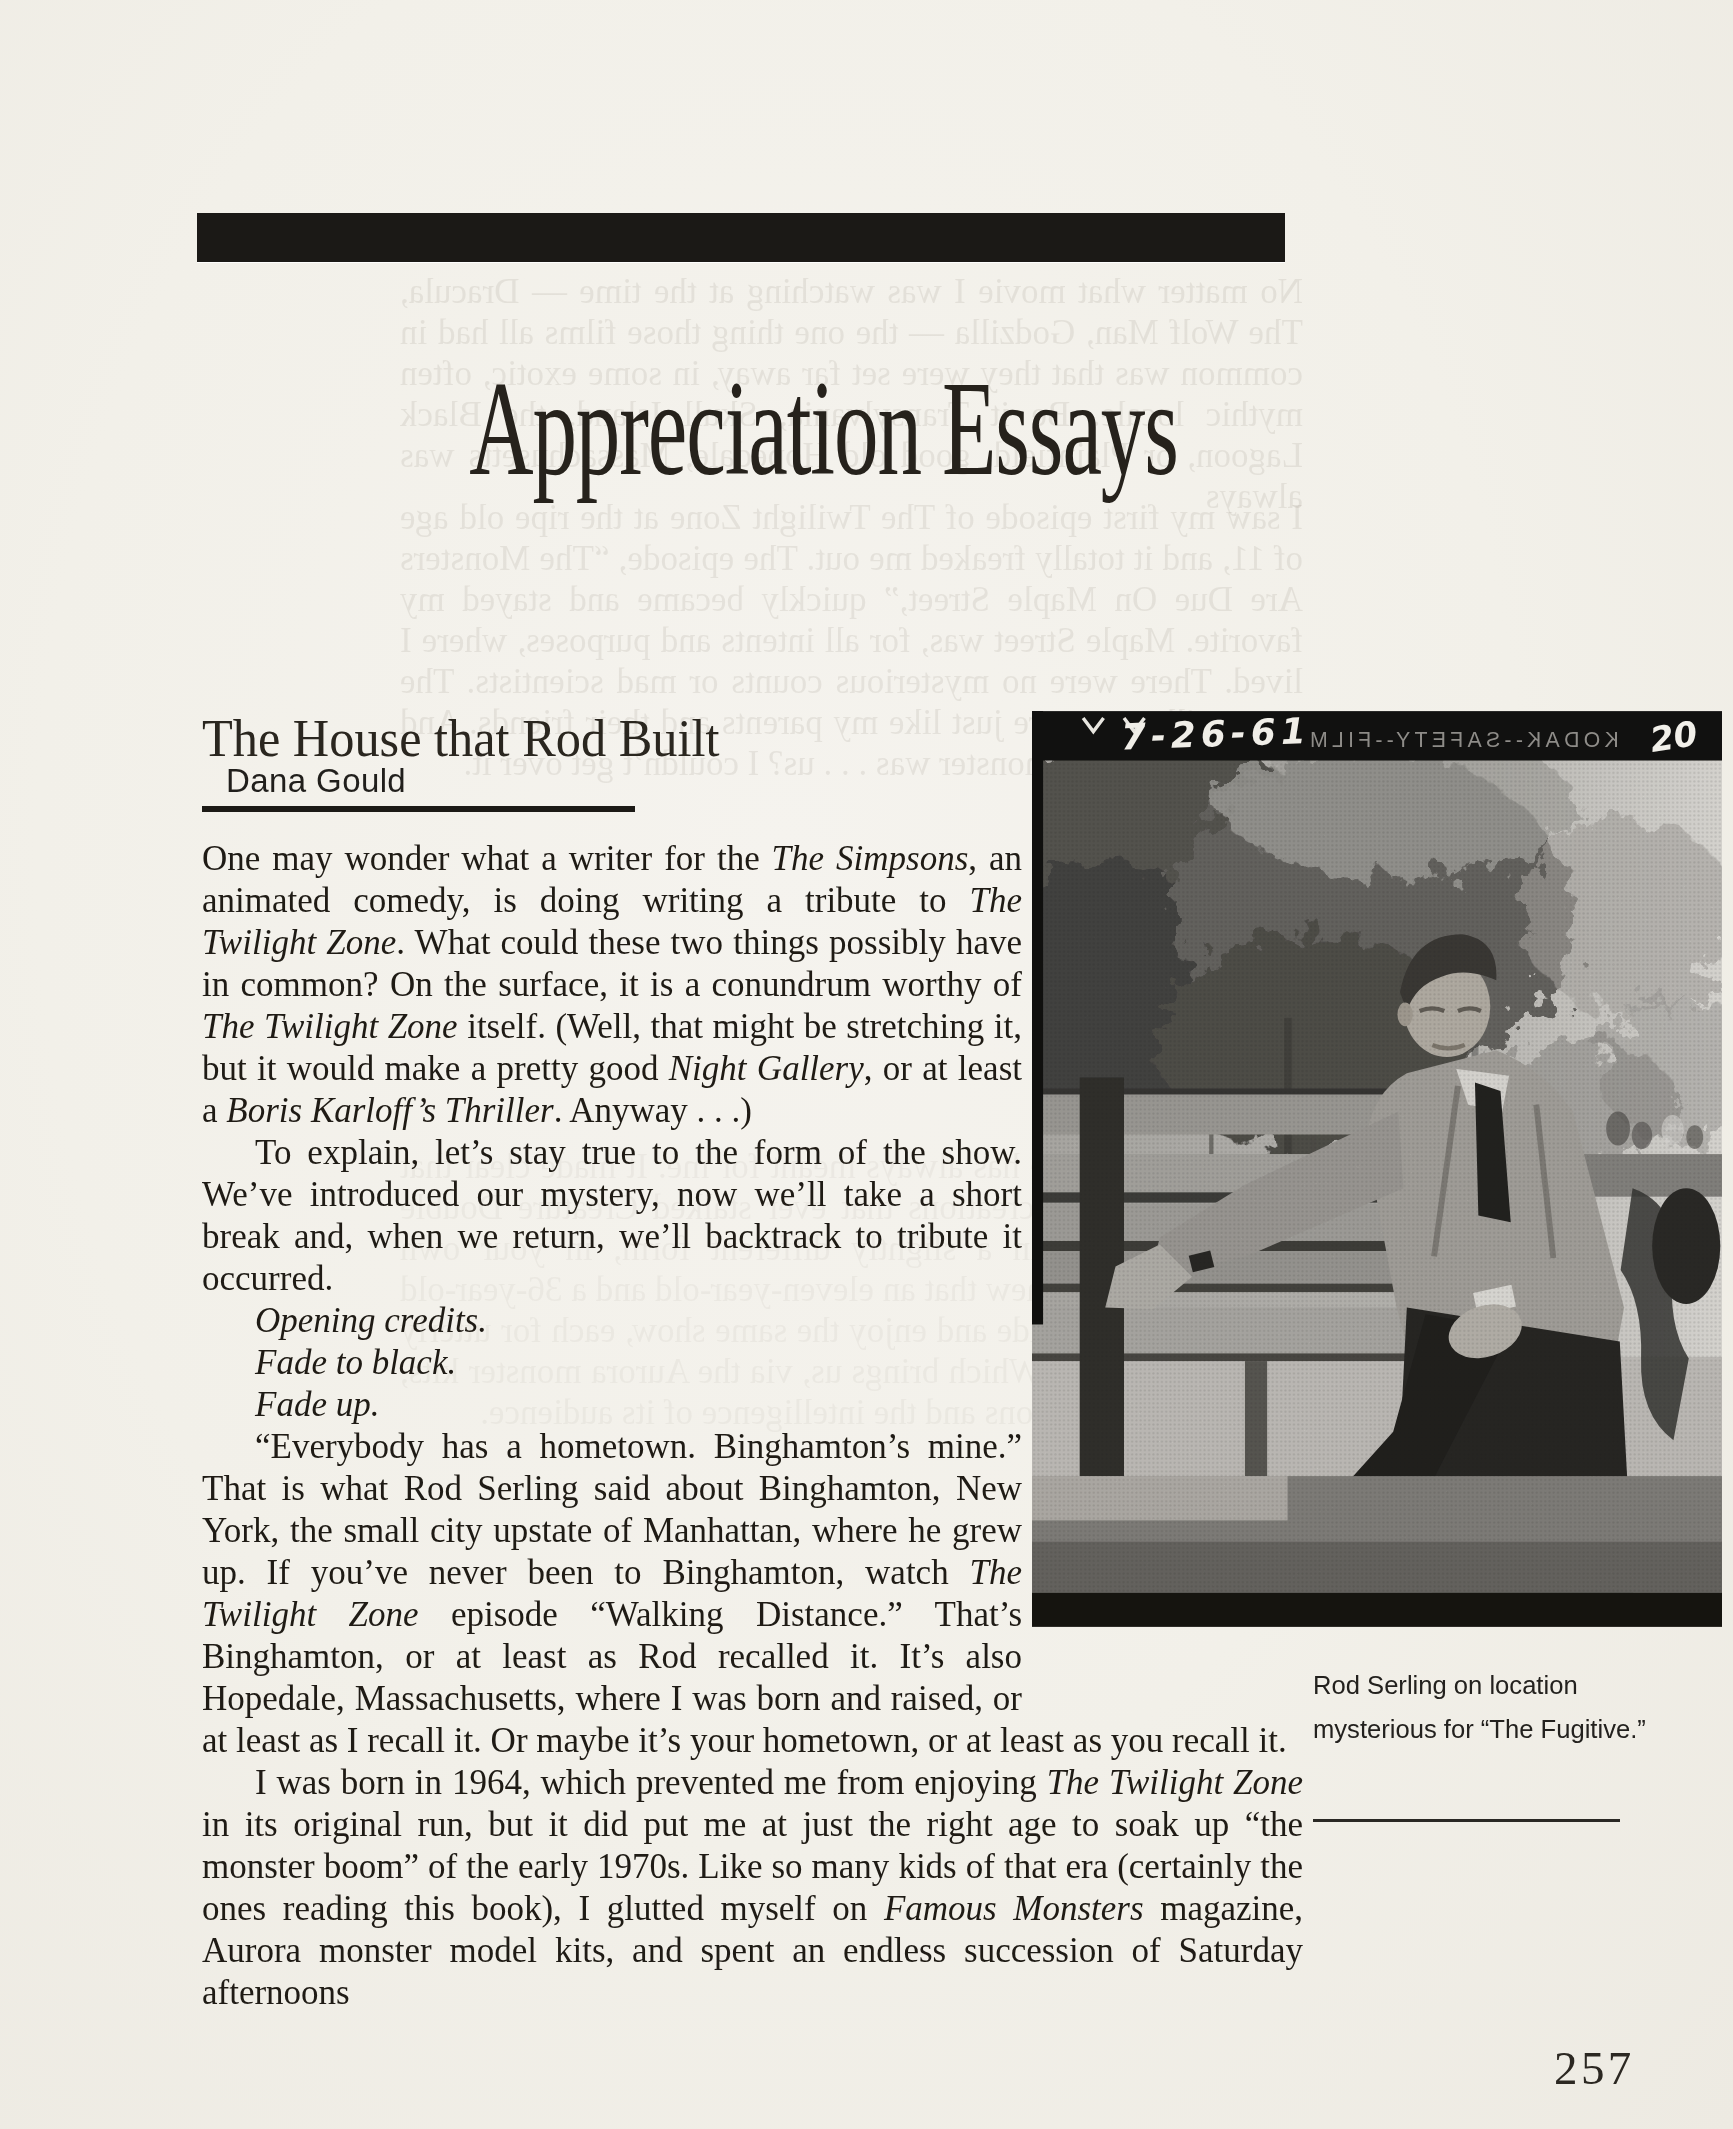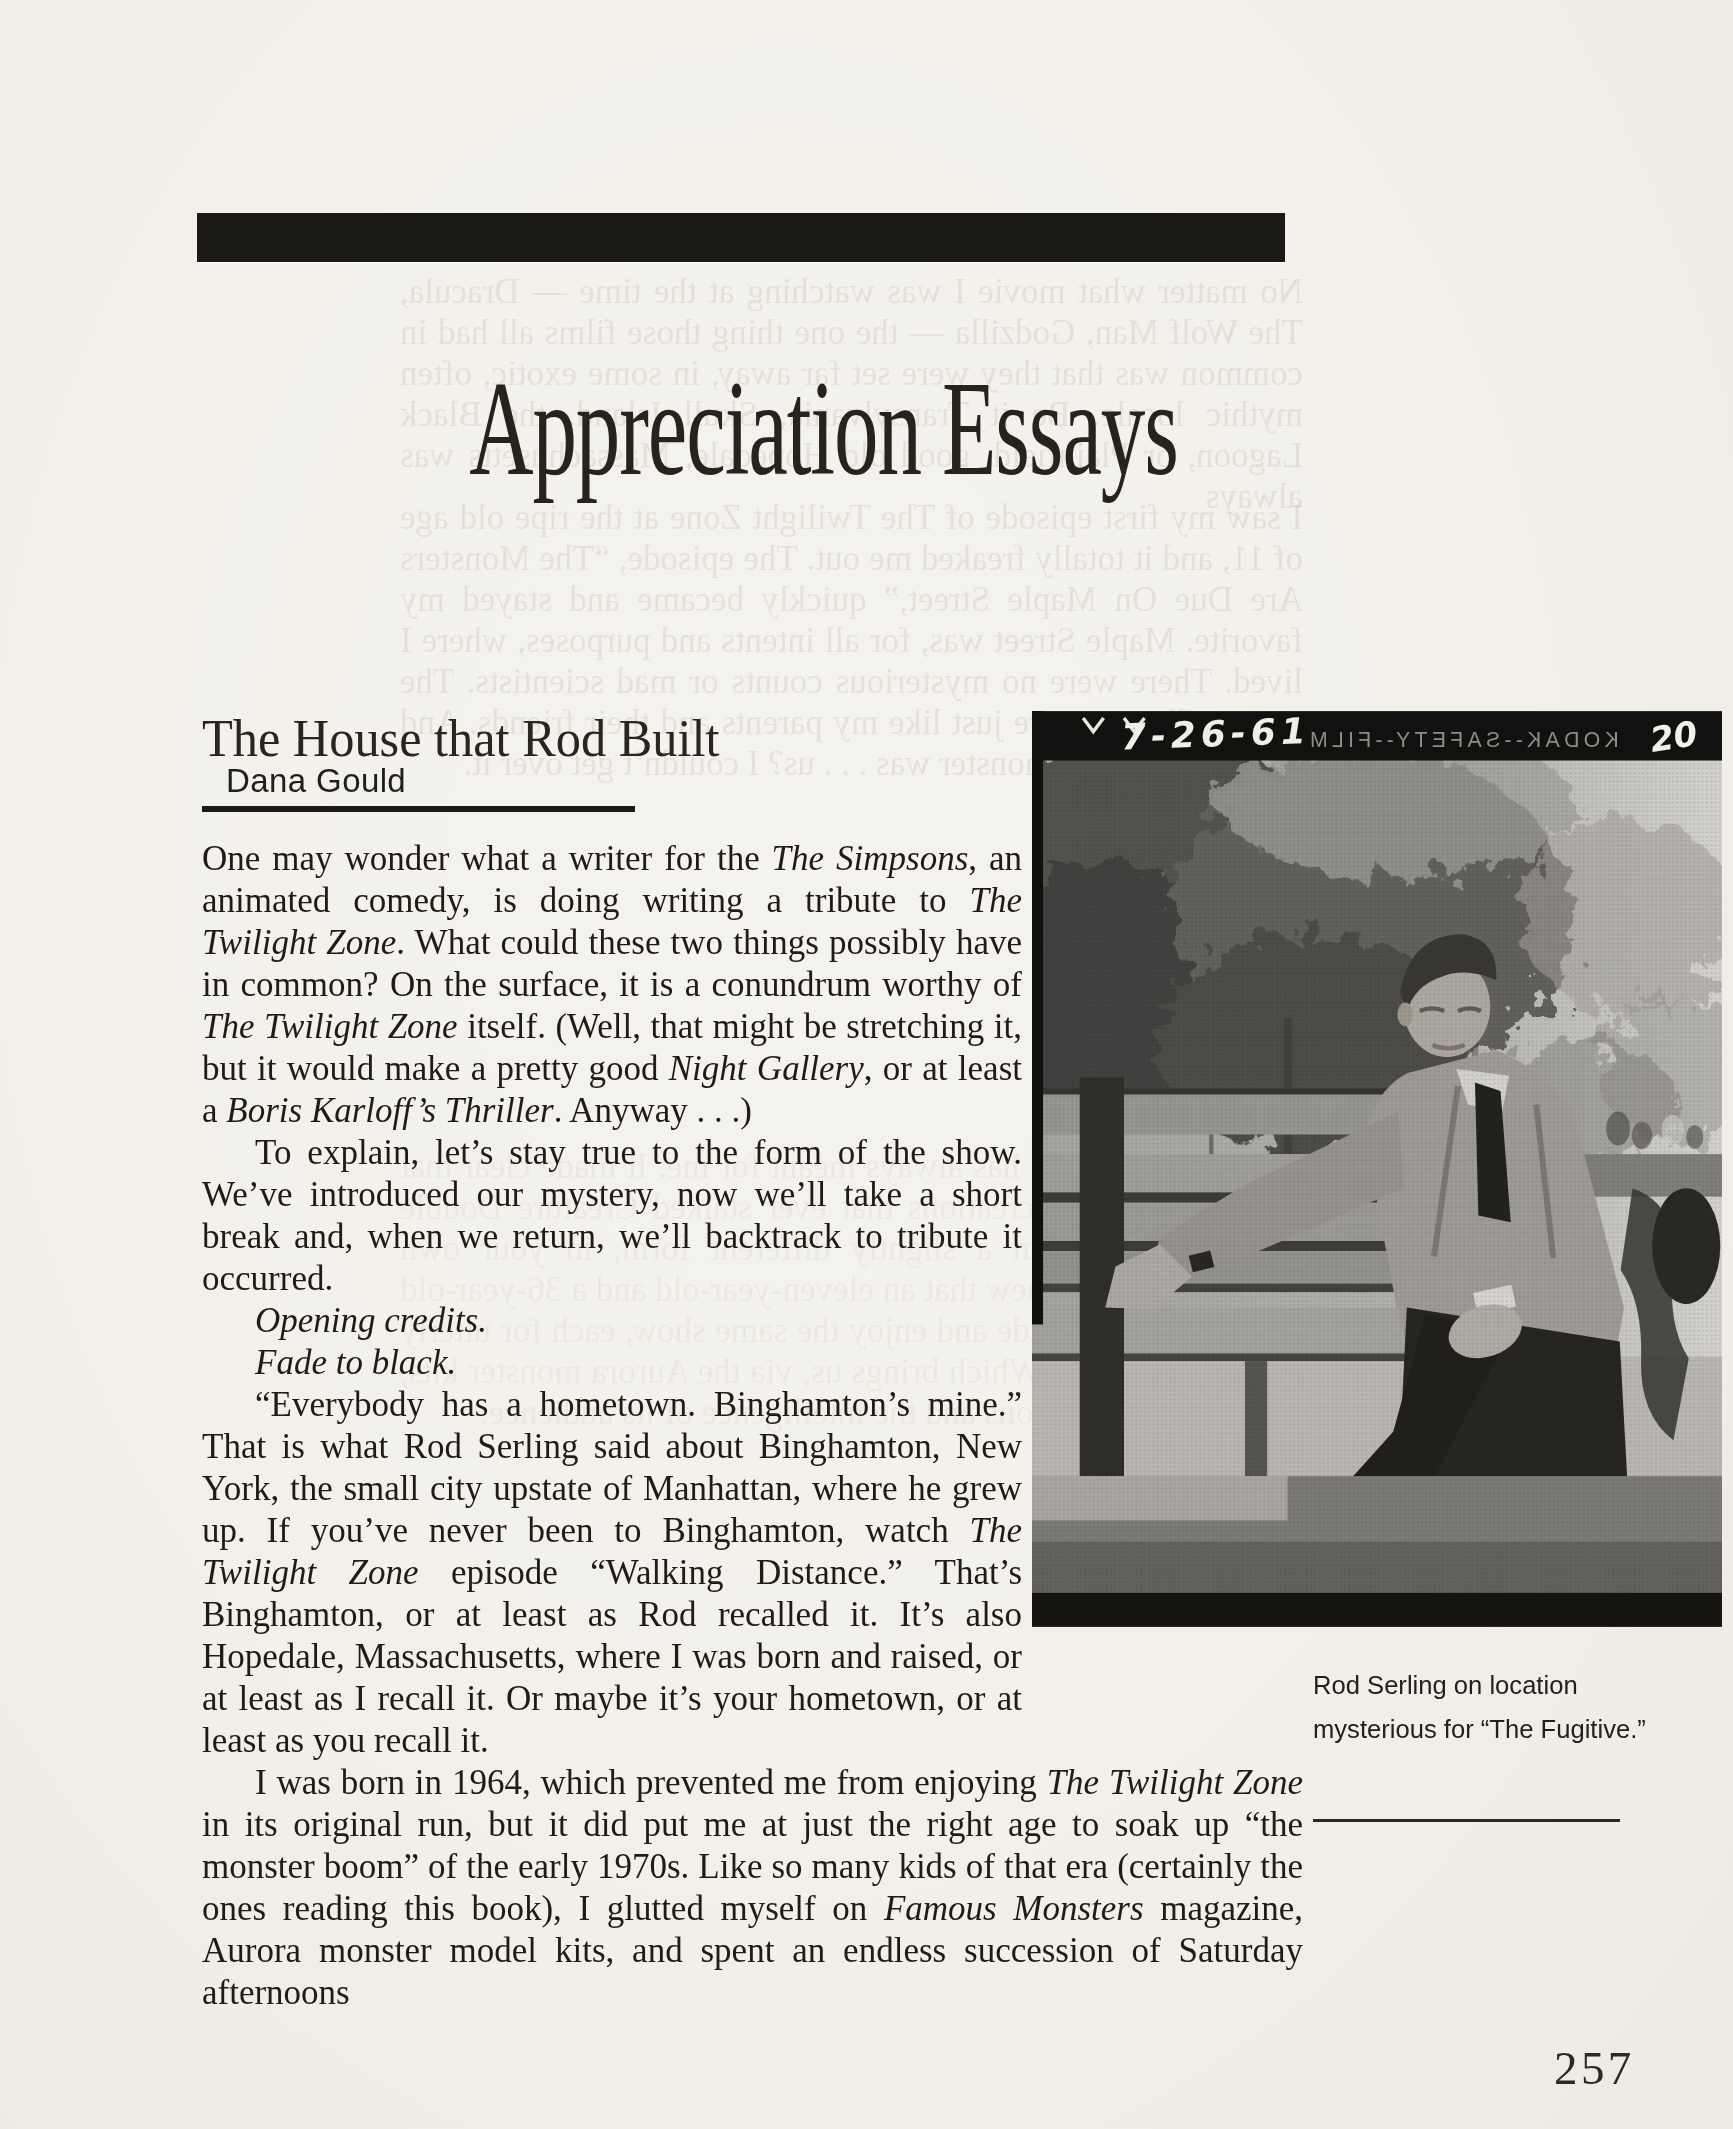--- a/index.html
+++ b/index.html
@@ -94,20 +94,21 @@
   <div class="essay-title">The House that Rod Built</div>
   <div class="byline">Dana Gould</div>
   <div class="byline-rule"></div>
 
   <div class="essay-body" id="essay-body">
     <div class="photo-spacer"></div>
   <p class=""><span>One may wonder what a writer for the </span><i>The Simpsons</i><span>, an animated comedy, is doing writing a tribute to </span><i>The Twilight Zone</i><span>. What could these two things possibly have in common? On the surface, it is a conundrum worthy of </span><i>The Twilight Zone</i><span> itself. (Well, that might be stretching it, but it would make a pretty good </span><i>Night Gallery</i><span>, or at least a </span><i>Boris Karloff’s Thriller</i><span>. Anyway . . .)</span></p>
       <p class="indent"><span>To explain, let’s stay true to the form of the show. We’ve introduced our mystery, now we’ll take a short break and, when we return, we’ll backtrack to tribute it occurred.</span></p>
       <p class="indent stage"><i>Opening credits.</i></p>
       <p class="indent stage"><i>Fade to black.</i></p>
+      <p class="indent stage"><i>Fade up.</i></p>
       <p class="indent"><span>“Everybody has a hometown. Binghamton’s mine.” That is what Rod Serling said about Binghamton, New York, the small city upstate of Manhattan, where he grew up. If you’ve never been to Binghamton, watch </span><i>The Twilight Zone</i><span> episode “Walking Distance.” That’s Binghamton, or at least as Rod recalled it. It’s also Hopedale, Massachusetts, where I was born and raised, or at least as I recall it. Or maybe it’s your hometown, or at least as you recall it.</span></p>
       <p class="indent"><span>I was born in 1964, which prevented me from enjoying </span><i>The Twilight Zone</i><span> in its original run, but it did put me at just the right age to soak up “the monster boom” of the early 1970s. Like so many kids of that era (certainly the ones reading this book), I glutted myself on </span><i>Famous Monsters</i><span> magazine, Aurora monster model kits, and spent an endless succession of Saturday afternoons</span></p>
     </div>
 
   <div class="photo-block">
     <svg width="690" height="916" viewBox="0 0 810 1075" xmlns="http://www.w3.org/2000/svg">
       <defs>
         <filter id="fol" x="-20%" y="-20%" width="140%" height="140%">
           <feTurbulence type="fractalNoise" baseFrequency="0.035" numOctaves="4" seed="7" result="t"></feTurbulence>
           <feDisplacementMap in="SourceGraphic" in2="t" scale="70"></feDisplacementMap>

